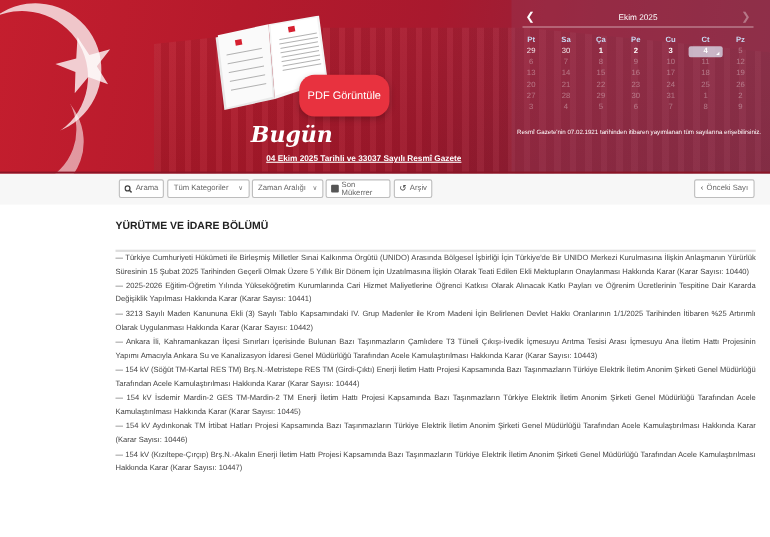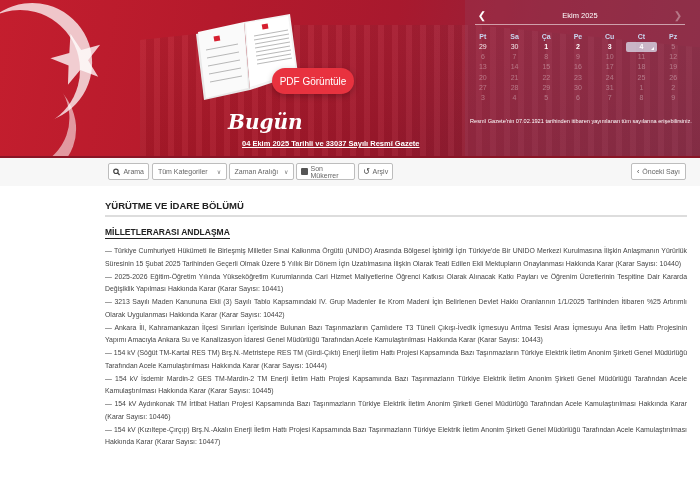--- a/index.html
+++ b/index.html
@@ -34,21 +34,21 @@
     transform: rotate(20deg);
   }
   .flag-star {
     position: absolute; left: 48px; top: 30px; width: 58px; height: 56px;
     color: rgba(255,255,255,0.78);
   }
   .gazette {
     position: absolute; left: 192px; top: 14px; width: 108px; height: 90px;
   }
   .pdf-btn {
-    position: absolute; left: 272px; top: 68px; width: 82px; height: 26px;
+    position: absolute; left: 272px; top: 68px; width: 82px; height: 38px;
     background: #e8323f; color: #fff; border-radius: 14px; font-size: 10px;
     display: flex; align-items: center; justify-content: center;
     box-shadow: 0 2px 6px rgba(0,0,0,0.25); cursor: pointer;
   }
   .today-title {
     position: absolute; left: 228px; top: 110px; font-family: "DejaVu Serif", serif;
     font-style: italic; font-weight: bold; font-size: 20px; color: #fff;
   }
   .today-link {
     position: absolute; left: 242px; top: 139px; font-size: 7.5px; font-weight: bold;
@@ -94,21 +94,21 @@
     background: #fff; font-size: 7px; color: #666; display: flex; align-items: center;
     justify-content: center; gap: 3px; cursor: pointer; padding: 0 4px;
   }
   .tb-btn .chev { font-size: 6px; color: #777; margin-left: 6px; }
   .ico-box { display: inline-block; width: 7px; height: 7px; background: #555; border-radius: 1px; }
 
   
   .content { position: absolute; left: 105px; top: 190px; width: 580px; }
   .sec-title {
     font-size: 9.5px; font-weight: bold; color: #222; margin-top: 10px;
-    padding-bottom: 4px; border-bottom: 2px solid #ddd; width: 582px;
+    padding-bottom: 16px; border-bottom: 2px solid #ddd; width: 582px;
   }
   .sub-title {
     display: inline-block; font-size: 8.5px; font-weight: bold; color: #222;
     margin-top: 10px; border-bottom: 1.5px solid #222; line-height: 11px;
   }
   .sub-wrap { margin-bottom: 6px; }
   .item {
     font-size: 6.9px; line-height: 12.5px; color: #444; text-align: justify; cursor: pointer;
     width: 582px;
   }
@@ -245,21 +245,20 @@
   </div>
   <div class="tb-btn" style="left:631px; width:55px;">
     <span style="font-size:7px; color:#444;">‹</span>
     <span>Önceki Sayı</span>
   </div>
 </div>
 
 <div class="content">
   <div class="sec-title">YÜRÜTME VE İDARE BÖLÜMÜ</div>
 
-  <div class="sub-wrap"><span class="sub-title">MİLLETLERARASI ANDLAŞMA</span></div>
   <div class="item">— Türkiye Cumhuriyeti Hükümeti ile Birleşmiş Milletler Sınai Kalkınma Örgütü (UNIDO) Arasında Bölgesel İşbirliği İçin Türkiye'de Bir UNIDO Merkezi Kurulmasına İlişkin Anlaşmanın Yürürlük Süresinin 15 Şubat 2025 Tarihinden Geçerli Olmak Üzere 5 Yıllık Bir Dönem İçin Uzatılmasına İlişkin Olarak Teati Edilen Ekli Mektupların Onaylanması Hakkında Karar (Karar Sayısı: 10440)</div>
 
   <div class="item">— 2025-2026 Eğitim-Öğretim Yılında Yükseköğretim Kurumlarında Cari Hizmet Maliyetlerine Öğrenci Katkısı Olarak Alınacak Katkı Payları ve Öğrenim Ücretlerinin Tespitine Dair Kararda Değişiklik Yapılması Hakkında Karar (Karar Sayısı: 10441)</div>
   <div class="item">— 3213 Sayılı Maden Kanununa Ekli (3) Sayılı Tablo Kapsamındaki IV. Grup Madenler ile Krom Madeni İçin Belirlenen Devlet Hakkı Oranlarının 1/1/2025 Tarihinden İtibaren %25 Artırımlı Olarak Uygulanması Hakkında Karar (Karar Sayısı: 10442)</div>
   <div class="item">— Ankara İli, Kahramankazan İlçesi Sınırları İçerisinde Bulunan Bazı Taşınmazların Çamlıdere T3 Tüneli Çıkışı-İvedik İçmesuyu Arıtma Tesisi Arası İçmesuyu Ana İletim Hattı Projesinin Yapımı Amacıyla Ankara Su ve Kanalizasyon İdaresi Genel Müdürlüğü Tarafından Acele Kamulaştırılması Hakkında Karar (Karar Sayısı: 10443)</div>
   <div class="item">— 154 kV (Söğüt TM-Kartal RES TM) Brş.N.-Metristepe RES TM (Girdi-Çıktı) Enerji İletim Hattı Projesi Kapsamında Bazı Taşınmazların Türkiye Elektrik İletim Anonim Şirketi Genel Müdürlüğü Tarafından Acele Kamulaştırılması Hakkında Karar (Karar Sayısı: 10444)</div>
   <div class="item">— 154 kV İsdemir Mardin-2 GES TM-Mardin-2 TM Enerji İletim Hattı Projesi Kapsamında Bazı Taşınmazların Türkiye Elektrik İletim Anonim Şirketi Genel Müdürlüğü Tarafından Acele Kamulaştırılması Hakkında Karar (Karar Sayısı: 10445)</div>
   <div class="item">— 154 kV Aydınkonak TM İrtibat Hatları Projesi Kapsamında Bazı Taşınmazların Türkiye Elektrik İletim Anonim Şirketi Genel Müdürlüğü Tarafından Acele Kamulaştırılması Hakkında Karar (Karar Sayısı: 10446)</div>
   <div class="item">— 154 kV (Kızıltepe-Çırçıp) Brş.N.-Akalın Enerji İletim Hattı Projesi Kapsamında Bazı Taşınmazların Türkiye Elektrik İletim Anonim Şirketi Genel Müdürlüğü Tarafından Acele Kamulaştırılması Hakkında Karar (Karar Sayısı: 10447)</div>
 </div>

